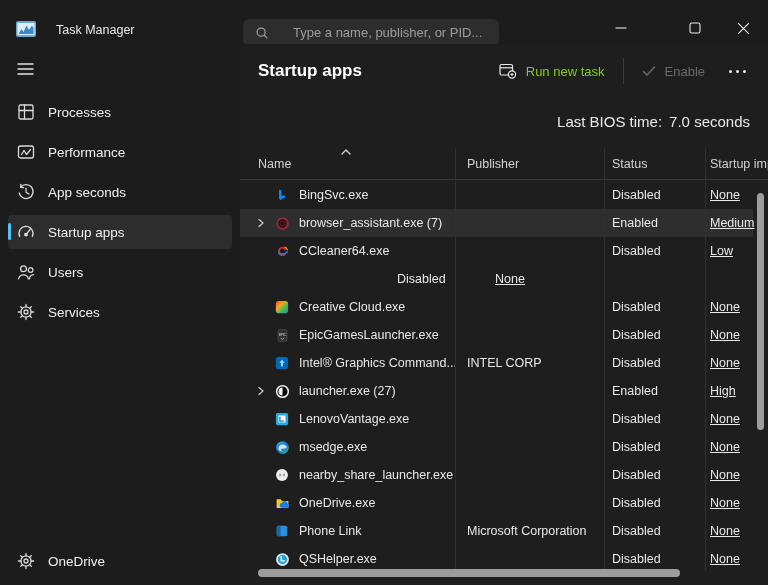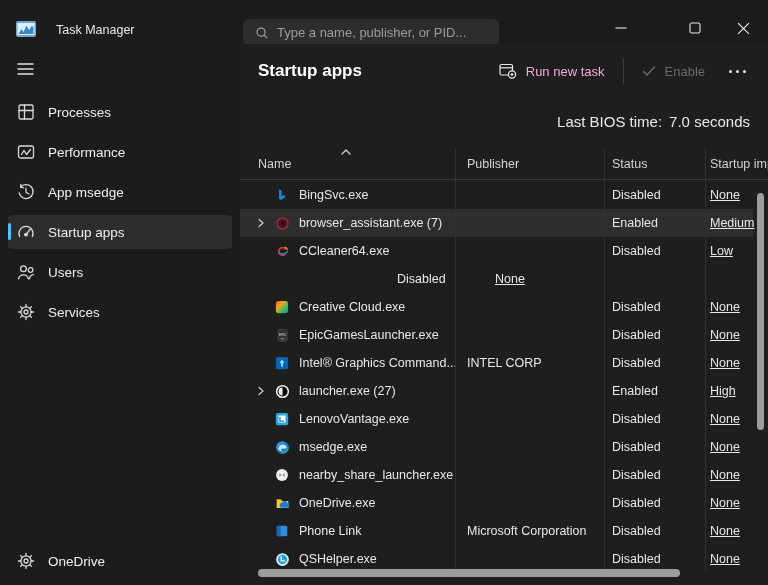--- a/index.html
+++ b/index.html
@@ -3,21 +3,21 @@
 <meta charset="utf-8">
 <style>
   html,body{margin:0;padding:0;background:#101010;}
   .window{position:relative;width:768px;height:585px;background:#1c1c1c;overflow:hidden;
     font-family:"Liberation Sans",sans-serif;color:#e8e8e8;-webkit-font-smoothing:antialiased;}
   
   .titlebar{position:absolute;left:0;top:7px;width:768px;height:44px;}
   .app-icon{position:absolute;left:16px;top:14px;width:20px;height:16px;}
   .app-title{position:absolute;left:56px;top:16px;font-size:12.5px;color:#eaeaea;}
   .searchbox{position:absolute;left:243px;top:12px;width:256px;height:27px;background:#2d2d2d;
-    border-radius:6px;display:flex;align-items:center;padding-left:12px;gap:8px;box-sizing:border-box;}
+    border-radius:6px;display:flex;align-items:center;padding-left:12px;gap:24px;box-sizing:border-box;}
   .search-ph{font-size:13px;color:#9c9c9c;white-space:nowrap;}
   .winbtn{position:absolute;top:6px;width:36px;height:30px;background:none;border:none;padding:0;
     display:flex;align-items:center;justify-content:center;cursor:default;}
   .winbtn.min{left:603px}.winbtn.max{left:677px}.winbtn.close{left:725px}
   
   .sidebar{position:absolute;left:0;top:44px;width:240px;bottom:0;}
   .hamburger{position:absolute;left:8px;top:10px;width:36px;height:30px;background:none;border:none;
     display:flex;align-items:center;padding-left:9px;}
   .nav{position:absolute;left:0;top:51px;width:240px;}
   .side-item{position:relative;display:flex;align-items:center;height:34px;margin:0 8px 6px 8px;
@@ -26,21 +26,21 @@
   .accent-pill{display:none;position:absolute;left:0;top:8px;width:3px;height:17px;border-radius:2px;}
   .side-item.selected .accent-pill{display:block;}
   .side-icon{width:20px;height:20px;flex:0 0 20px;}
   .side-label{margin-left:12px;font-size:13.5px;color:#f0f0f0;white-space:nowrap;}
   .settings-item{position:absolute;left:0;top:500px;width:240px;}
   
   .main{position:absolute;left:240px;top:44px;width:528px;bottom:0;background:#1e1e1e;}
   .page-header{position:absolute;left:0;top:11px;right:0;height:32px;display:flex;align-items:center;}
   .page-title{margin-left:18px;font-size:17px;font-weight:600;color:#fff;}
   .hdr-actions{margin-left:auto;display:flex;align-items:center;margin-right:12px;}
-  .btn{display:flex;align-items:center;gap:9px;background:none;border:none;color:#f9a8d4;
+  .btn{display:flex;align-items:center;gap:9px;background:none;border:none;color:#84cc16;
     font-size:13px;font-family:inherit;padding:6px 8px;border-radius:4px;}
   .btn.disabled{color:#6a6a6a;}
   .vdivider{width:1px;height:26px;background:#3c3c3c;margin:0 10px;}
   .more-btn{display:flex;gap:4px;align-items:center;background:none;border:none;padding:8px 10px;margin-left:6px;}
   .more-btn i{width:3px;height:3px;border-radius:50%;background:#e8e8e8;display:block;}
   .bios{position:absolute;top:69px;right:18px;font-size:15px;color:#e8e8e8;display:flex;gap:7px;}
   
   .thead{position:absolute;left:0;top:104px;right:0;height:32px;display:flex;align-items:center;
     font-size:12.5px;color:#d2d2d2;border-bottom:1px solid #383838;box-sizing:border-box;}
   .sortchev{position:absolute;left:100px;top:0px;}
@@ -148,21 +148,21 @@
 
     <span class="side-icon">
             <svg width="20" height="20" viewBox="0 0 20 20">
               <g stroke="#dadada" fill="none" stroke-width="1.3" stroke-linecap="round" stroke-linejoin="round">
                 <path d="M4.6 5.2 a7 7 0 1 1 -1.4 5.6"></path>
                 <path d="M4.9 2.4 l-0.3 2.9 2.9 0.3"></path>
                 <path d="M10 6.2 v4 l3 1.8"></path>
               </g>
             </svg>
           </span>
-    <span class="side-label">App msedge</span>
+    <span class="side-label">App seconds</span>
   </div>
         <div class="side-item selected">
     <span class="accent-pill" style="background: rgb(76, 194, 255);"></span>
     <span class="side-icon">
             <svg width="20" height="20" viewBox="0 0 20 20">
               <g stroke="#dadada" fill="none" stroke-width="1.3" stroke-linecap="round" stroke-linejoin="round">
                 <path d="M3.7 14.5 a7 7 0 1 1 12.6 0"></path>
                 <path d="M10.8 11.6 l3.6-4.6"></path>
                 <circle cx="10" cy="12.6" r="1.3" fill="#dadada"></circle>
               </g>

